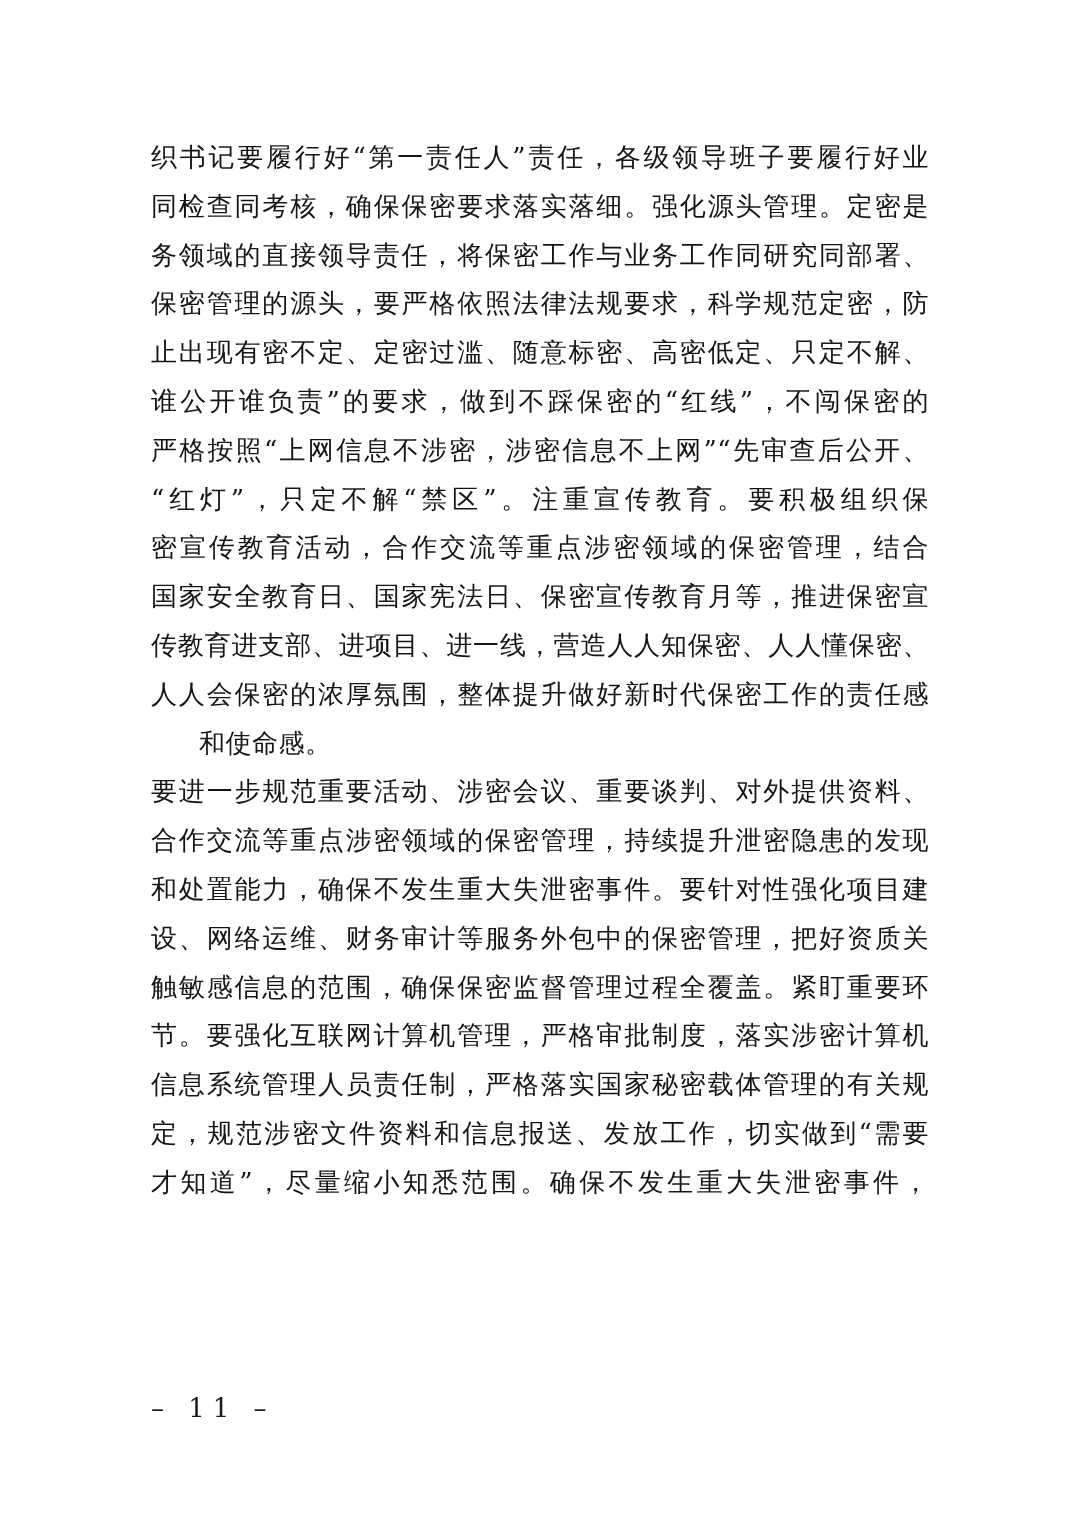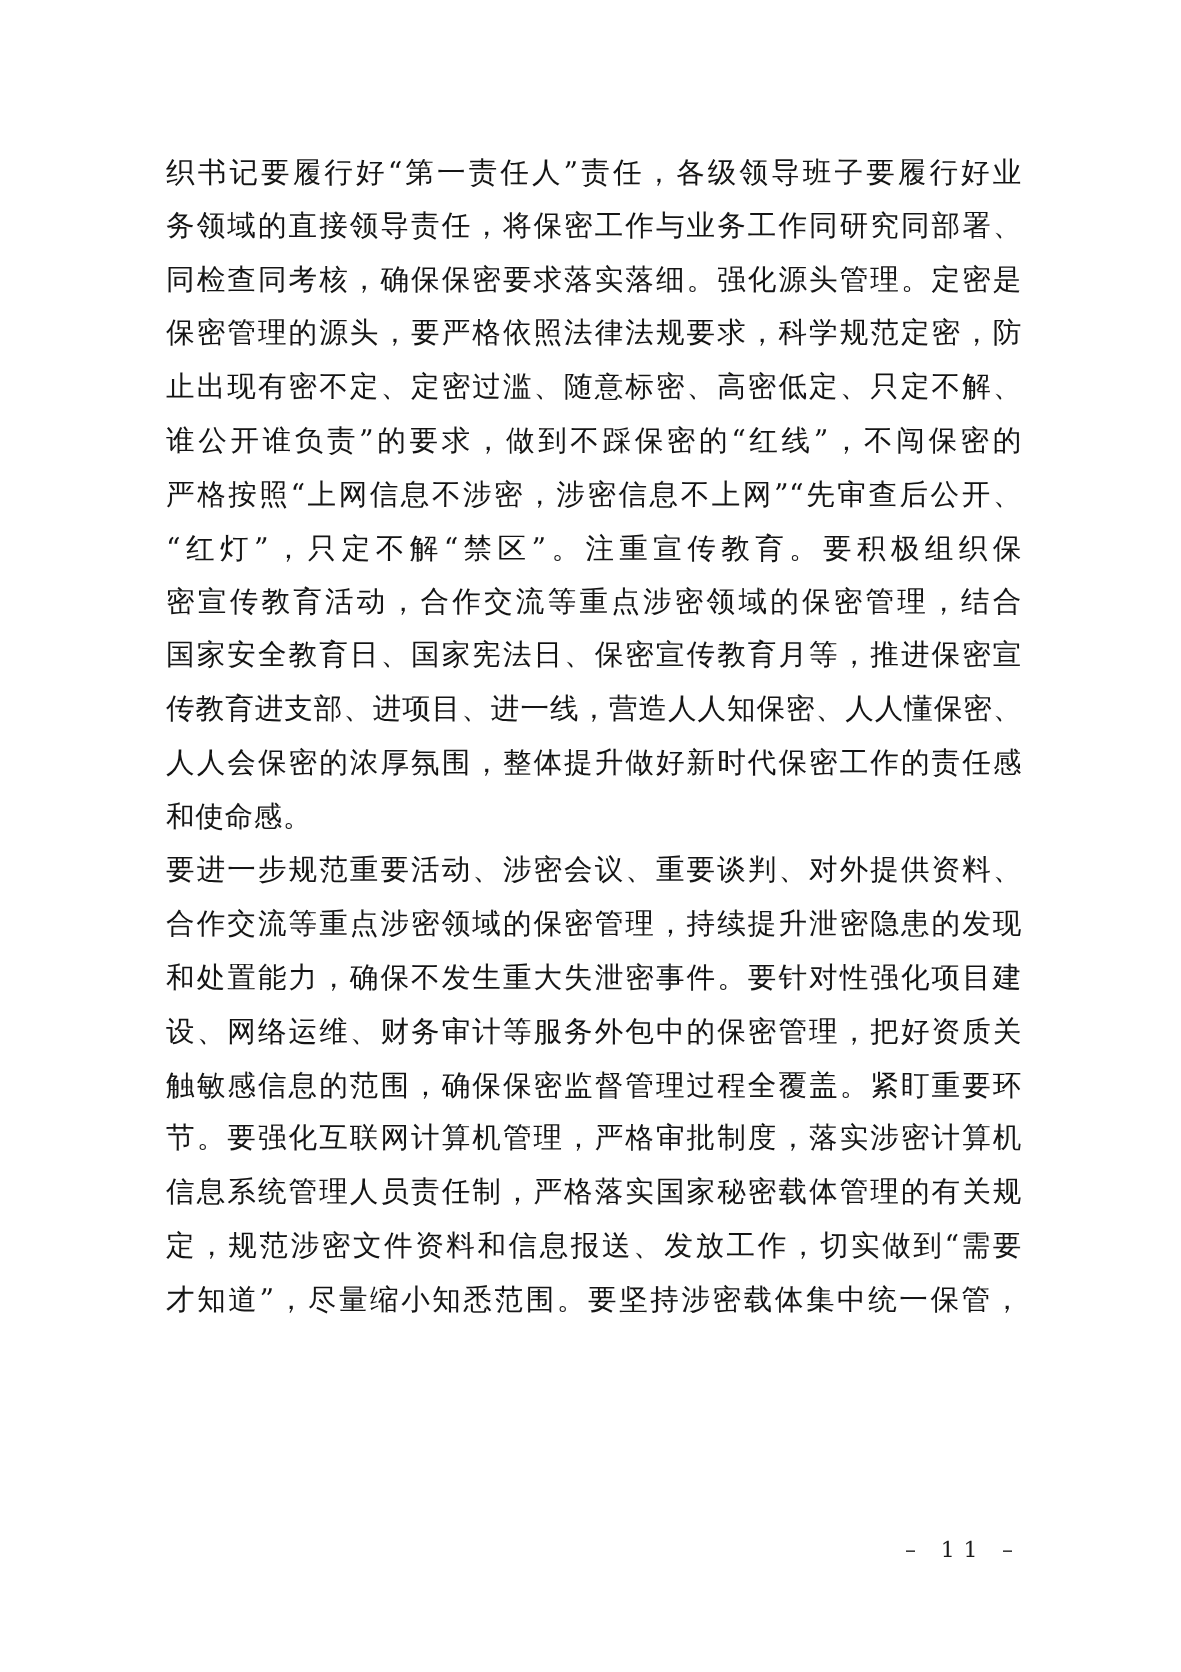--- a/index.html
+++ b/index.html
@@ -31,55 +31,56 @@
     text-align: justify;
     text-align-last: justify;
     letter-spacing: 0.5px;
     overflow: hidden;
   }
   .text-line.indent {
     text-indent: 53px;
   }
   .text-line.para-end {
     text-align-last: left;
+    margin-left: 48px;
   }
   .page-number {
     position: absolute;
     top: 1388px;
     left: 151px;
     width: 778px;
-    text-align: right;
-    font-size: 20px;
+    text-align: left;
+    font-size: 26px;
     line-height: 40px;
     color: #1a1a1a;
     letter-spacing: 8px;
   }
 </style>
 </head>
 <body>
 
 <div class="page">
   <div class="page-body">
       <div class="text-line">织书记要履行好“第一责任人”责任，各级领导班子要履行好业</div>
+      <div class="text-line">同检查同考核，确保保密要求落实落细。强化源头管理。定密是</div>
       <div class="text-line">务领域的直接领导责任，将保密工作与业务工作同研究同部署、</div>
-      <div class="text-line">同检查同考核，确保保密要求落实落细。强化源头管理。定密是</div>
       <div class="text-line">保密管理的源头，要严格依照法律法规要求，科学规范定密，防</div>
       <div class="text-line">止出现有密不定、定密过滥、随意标密、高密低定、只定不解、</div>
       <div class="text-line">谁公开谁负责”的要求，做到不踩保密的“红线”，不闯保密的</div>
       <div class="text-line">严格按照“上网信息不涉密，涉密信息不上网”“先审查后公开、</div>
       <div class="text-line">“红灯”，只定不解“禁区”。注重宣传教育。要积极组织保</div>
       <div class="text-line">密宣传教育活动，合作交流等重点涉密领域的保密管理，结合</div>
       <div class="text-line">国家安全教育日、国家宪法日、保密宣传教育月等，推进保密宣</div>
       <div class="text-line">传教育进支部、进项目、进一线，营造人人知保密、人人懂保密、</div>
       <div class="text-line">人人会保密的浓厚氛围，整体提升做好新时代保密工作的责任感</div>
       <div class="text-line para-end">和使命感。</div>
       <div class="text-line">要进一步规范重要活动、涉密会议、重要谈判、对外提供资料、</div>
       <div class="text-line">合作交流等重点涉密领域的保密管理，持续提升泄密隐患的发现</div>
       <div class="text-line">和处置能力，确保不发生重大失泄密事件。要针对性强化项目建</div>
       <div class="text-line">设、网络运维、财务审计等服务外包中的保密管理，把好资质关</div>
       <div class="text-line">触敏感信息的范围，确保保密监督管理过程全覆盖。紧盯重要环</div>
       <div class="text-line">节。要强化互联网计算机管理，严格审批制度，落实涉密计算机</div>
       <div class="text-line">信息系统管理人员责任制，严格落实国家秘密载体管理的有关规</div>
       <div class="text-line">定，规范涉密文件资料和信息报送、发放工作，切实做到“需要</div>
-      <div class="text-line">才知道”，尽量缩小知悉范围。要坚持涉密载体集中统一保管，</div>
+      <div class="text-line">才知道”，尽量缩小知悉范围。确保不发生重大失泄密事件，</div>
     </div>
   <div class="page-number">– 11 –</div>
 </div>
 
 </body></html>

